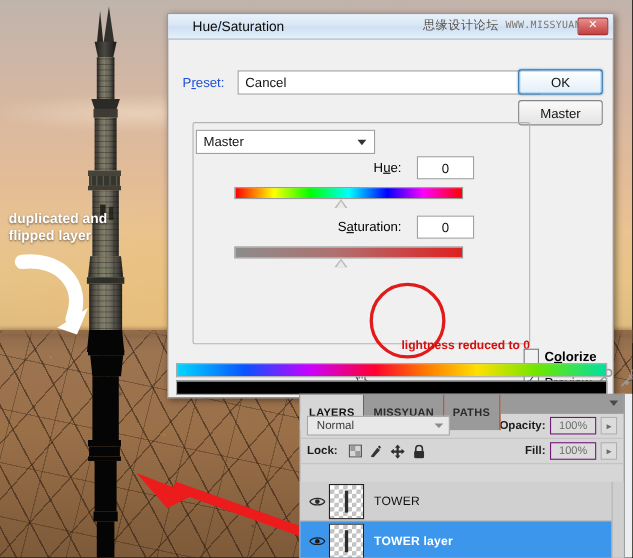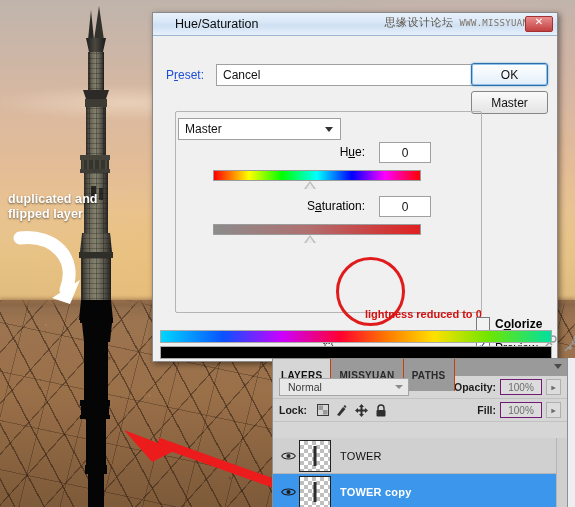--- a/index.html
+++ b/index.html
@@ -491,19 +491,19 @@
         <span class="lname">TOWER</span>
       </div>
       <div class="layeritem selected">
         <span class="eye">
           <svg width="15" height="10" viewBox="0 0 15 10">
             <path d="M0.7 5 C3 1, 12 1, 14.3 5 C12 9, 3 9, 0.7 5 Z" fill="none" stroke="#1b1b1b" stroke-width="1.1"></path>
             <circle cx="7.5" cy="5" r="2.1" fill="#1b1b1b"></circle>
           </svg>
         </span>
         <span class="thumbchk"></span>
-        <span class="lname">TOWER copy</span>
+        <span class="lname">TOWER layer</span>
       </div>
     </div>
     <div class="panelscroll"></div>
   </div>
 
 </div>
 
 </body></html>

